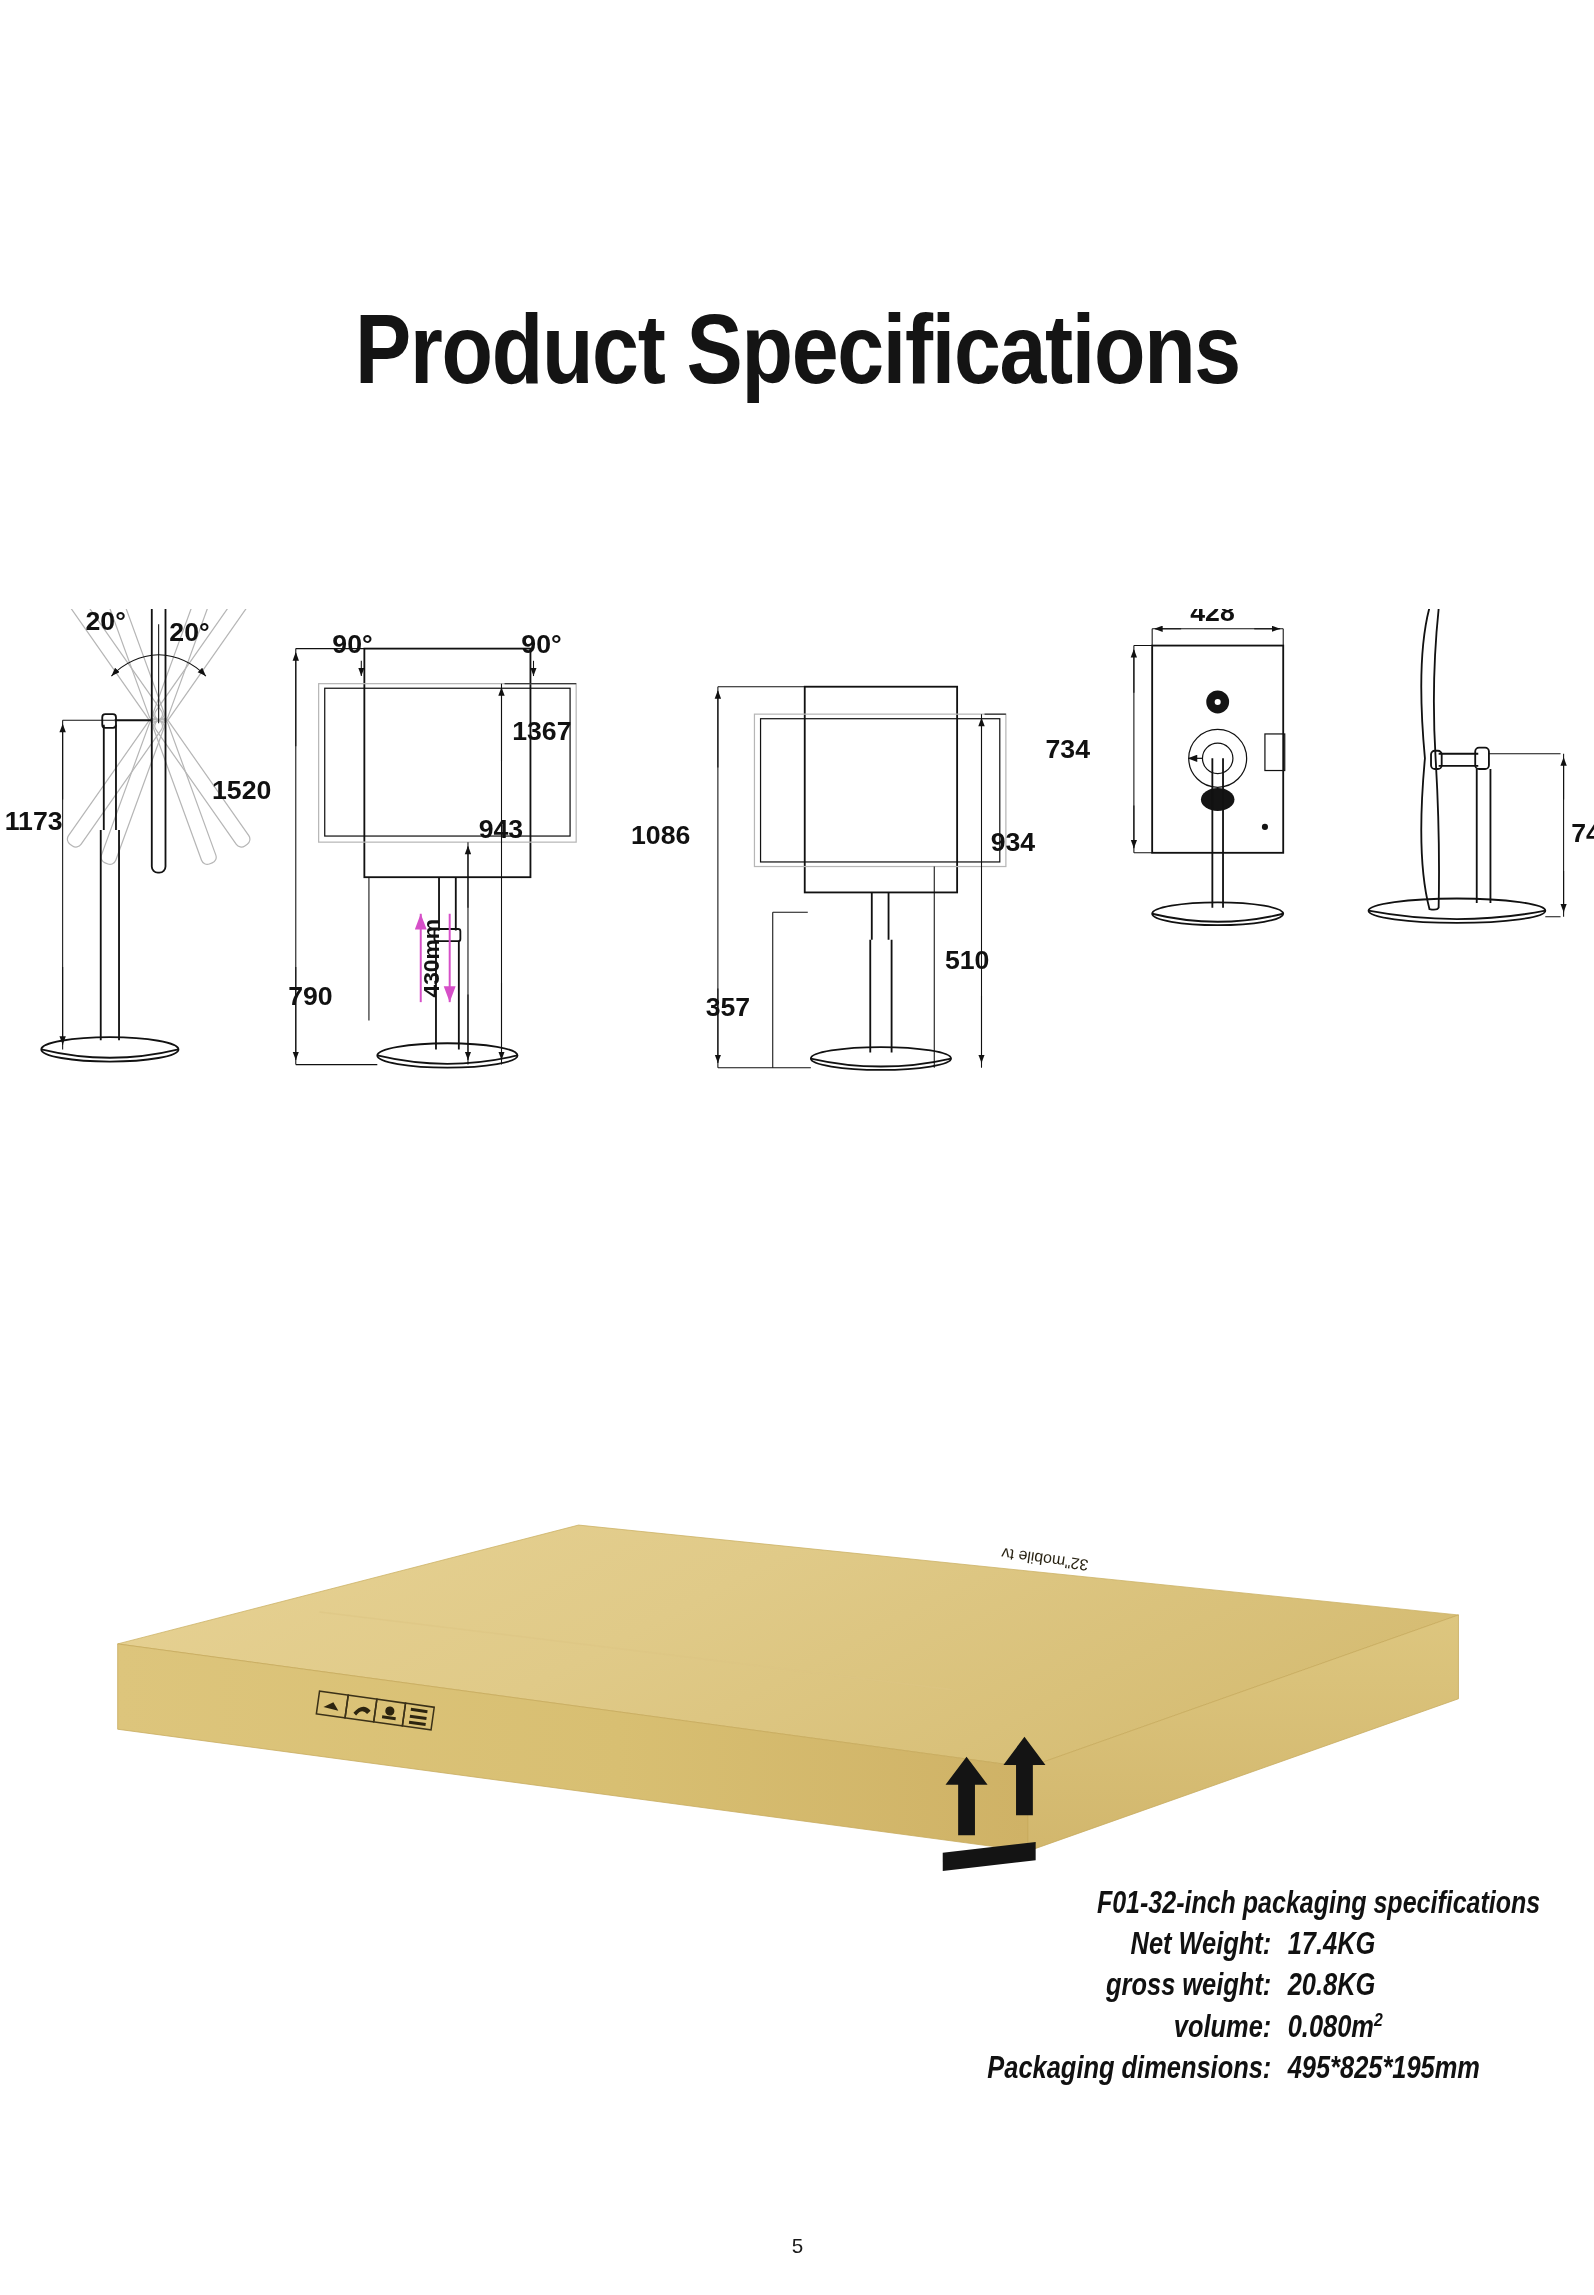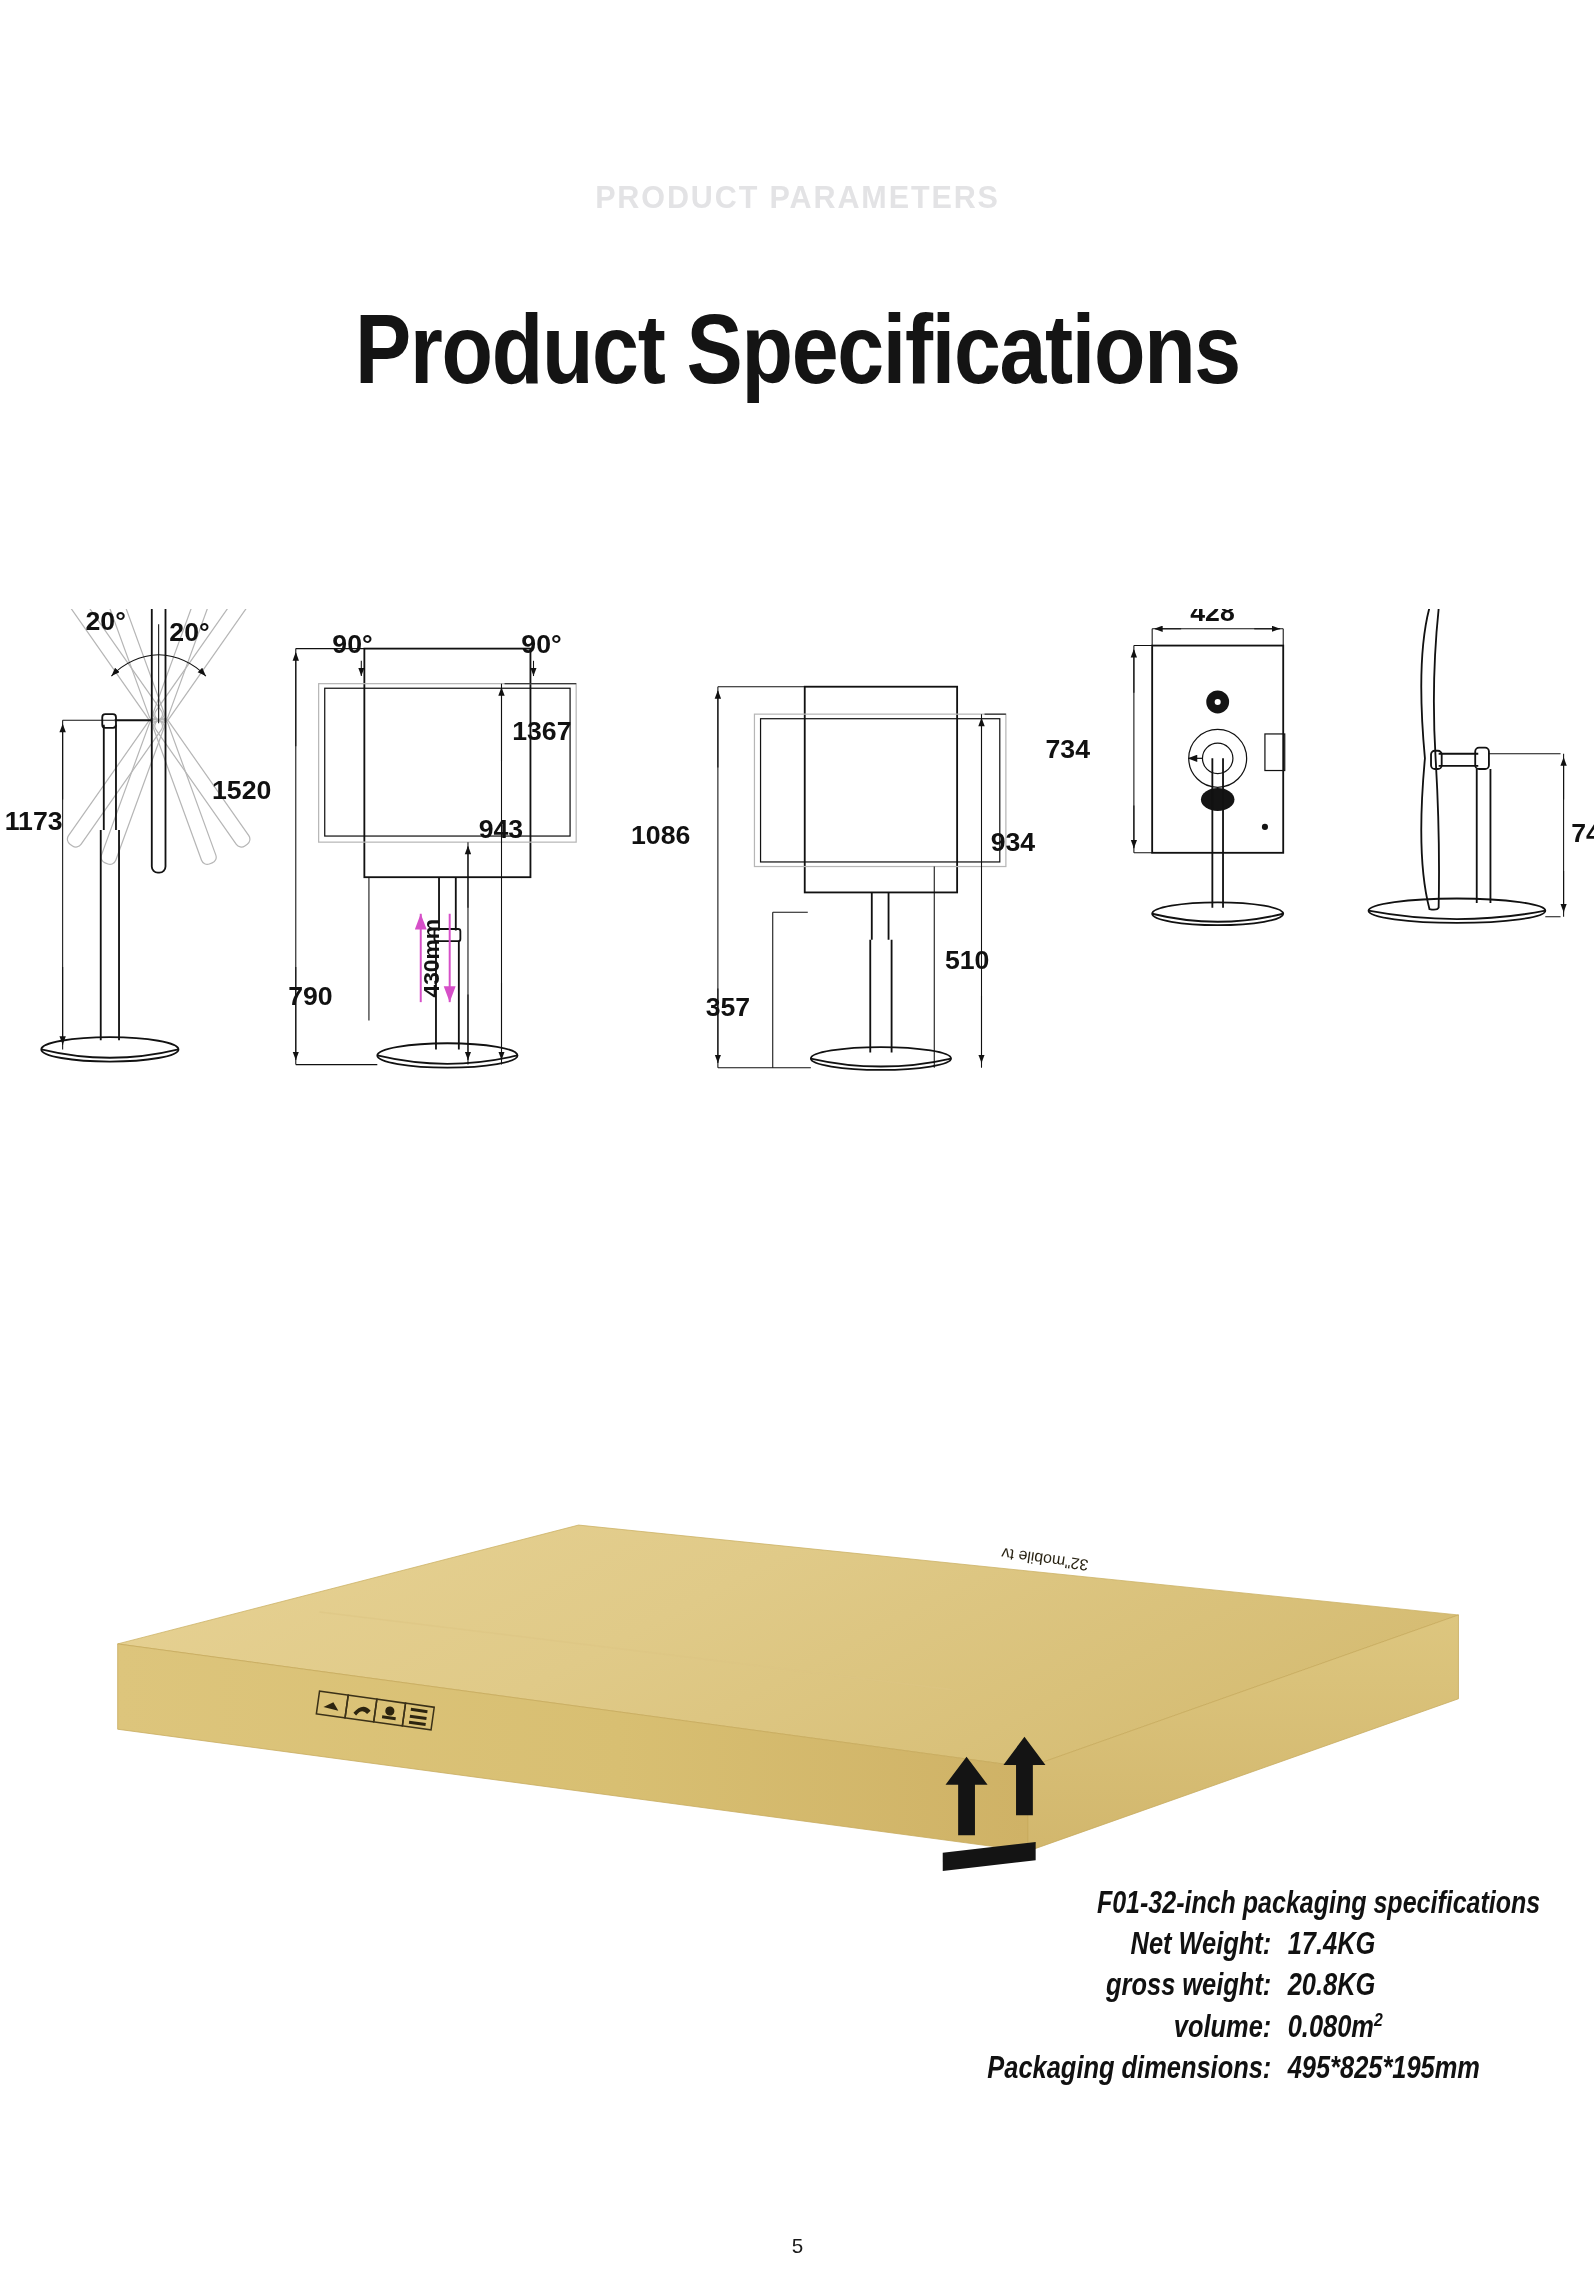--- a/index.html
+++ b/index.html
@@ -84,21 +84,20 @@
     text-align: center;
     font-size: 20.6px;
     color: #1a1a1a;
   }
 </style>
 </head>
 <body>
 
 <div class="page">
 
-  <div class="eyebrow">PRODUCT PARAMETERS</div>
   <div class="maintitle">Product Specifications</div>
 
   <div class="drawings">
     <svg width="1595" height="640" viewBox="0 0 2093 840">
       <defs>
         <style>
           .ln  { stroke:#111; stroke-width:2.4; fill:none; }
           .lnT { stroke:#111; stroke-width:1.6; fill:none; }
           .dim { stroke:#111; stroke-width:1.4; fill:none; }
           .gho { stroke:#b6b6b6; stroke-width:1.6; fill:none; }

